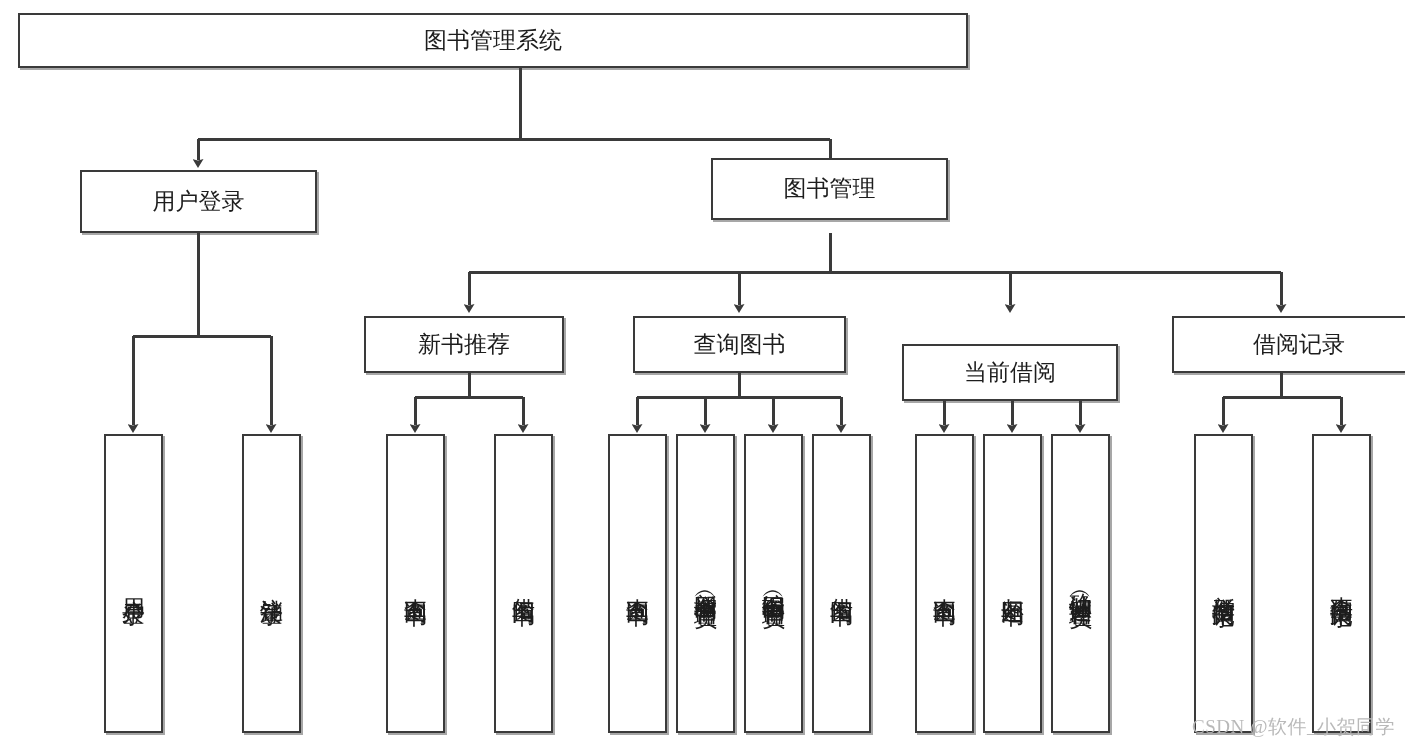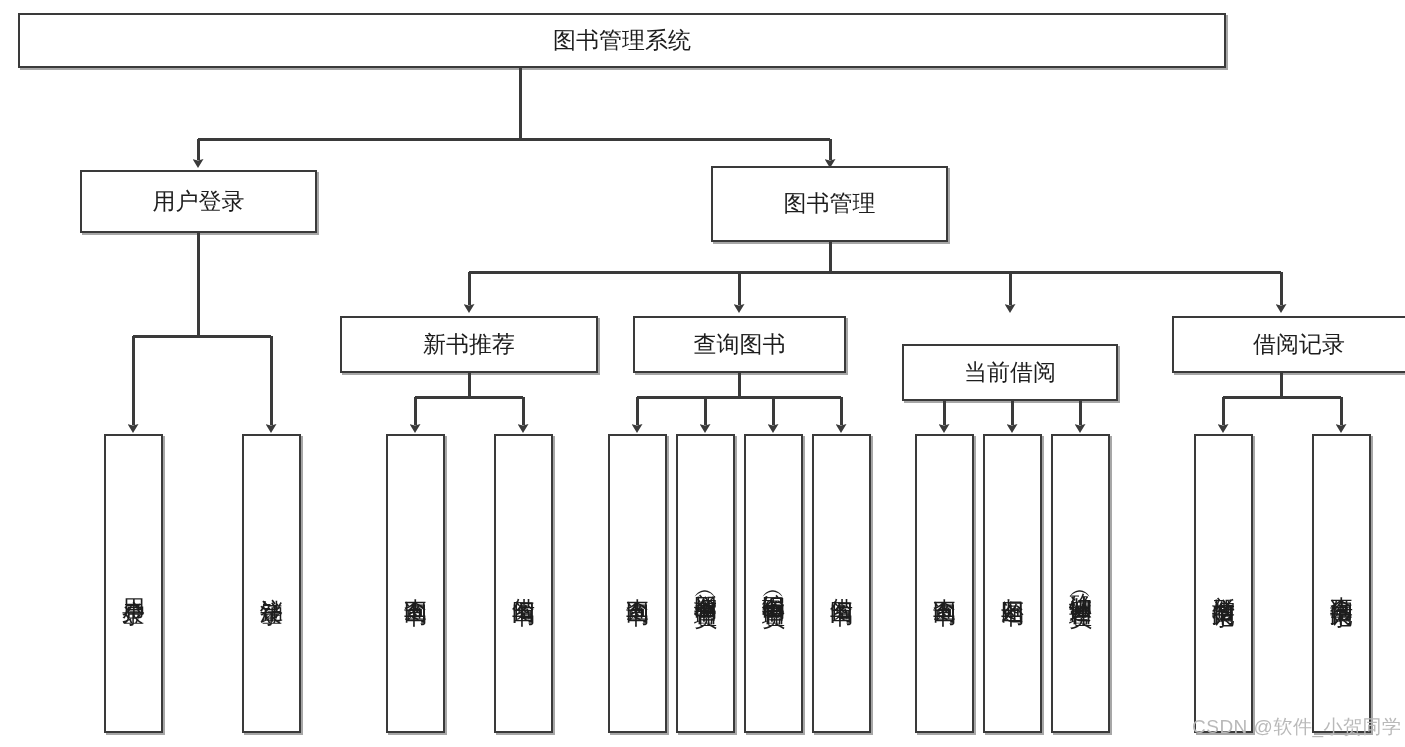--- a/index.html
+++ b/index.html
@@ -57,20 +57,21 @@
     font-size: 23px;
     letter-spacing: 2px;
     line-height: 1;
   }
   .watermark {
     position: absolute;
     font-size: 19px;
     color: #b9b9b9;
     white-space: nowrap;
     letter-spacing: 0.5px;
+    font-family: Liberation Serif, serif;
   }
 </style>
 </head>
 <body>
 
 <div id="canvas">
 
   <svg id="wires" viewBox="0 0 1405 747">
     <defs>
       <marker id="arr" markerWidth="9" markerHeight="11" refX="1" refY="5.5" orient="auto" markerUnits="userSpaceOnUse">
@@ -114,32 +115,32 @@
       <path d="M1012,397 L1012,425" marker-end="url(#arr)"></path>
       <path d="M1080,397 L1080,425" marker-end="url(#arr)"></path>
 
       <path d="M1281,373 L1281,397"></path>
       <path d="M1223,397 L1341,397"></path>
       <path d="M1223,397 L1223,425" marker-end="url(#arr)"></path>
       <path d="M1341,397 L1341,425" marker-end="url(#arr)"></path>
     </g>
   </svg>
 
-  <div class="node root horiz" style="left:18px; top:13px; width:1208px; height:55px;">
+  <div class="node root horiz" style="left:18px; top:13px; width:950px; height:55px;">
     <span class="label">图书管理系统</span>
   </div>
 
   <div class="node horiz" style="left:80px; top:170px; width:237px; height:63px;">
     <span class="label">用户登录</span>
   </div>
-  <div class="node horiz" style="left:711px; top:166px; width:237px; height:76px;">
+  <div class="node horiz" style="left:711px; top:158px; width:237px; height:62px;">
     <span class="label">图书管理</span>
   </div>
 
-  <div class="node horiz" style="left:340px; top:316px; width:258px; height:57px;">
+  <div class="node horiz" style="left:364px; top:316px; width:200px; height:57px;">
     <span class="label">新书推荐</span>
   </div>
   <div class="node horiz" style="left:633px; top:316px; width:213px; height:57px;">
     <span class="label">查询图书</span>
   </div>
   <div class="node horiz" style="left:902px; top:316px; width:216px; height:57px;margin-top:28px;">
     <span class="label">当前借阅</span>
   </div>
   <div class="node horiz" style="left:1172px; top:316px; width:254px; height:57px;">
     <span class="label">借阅记录</span>

